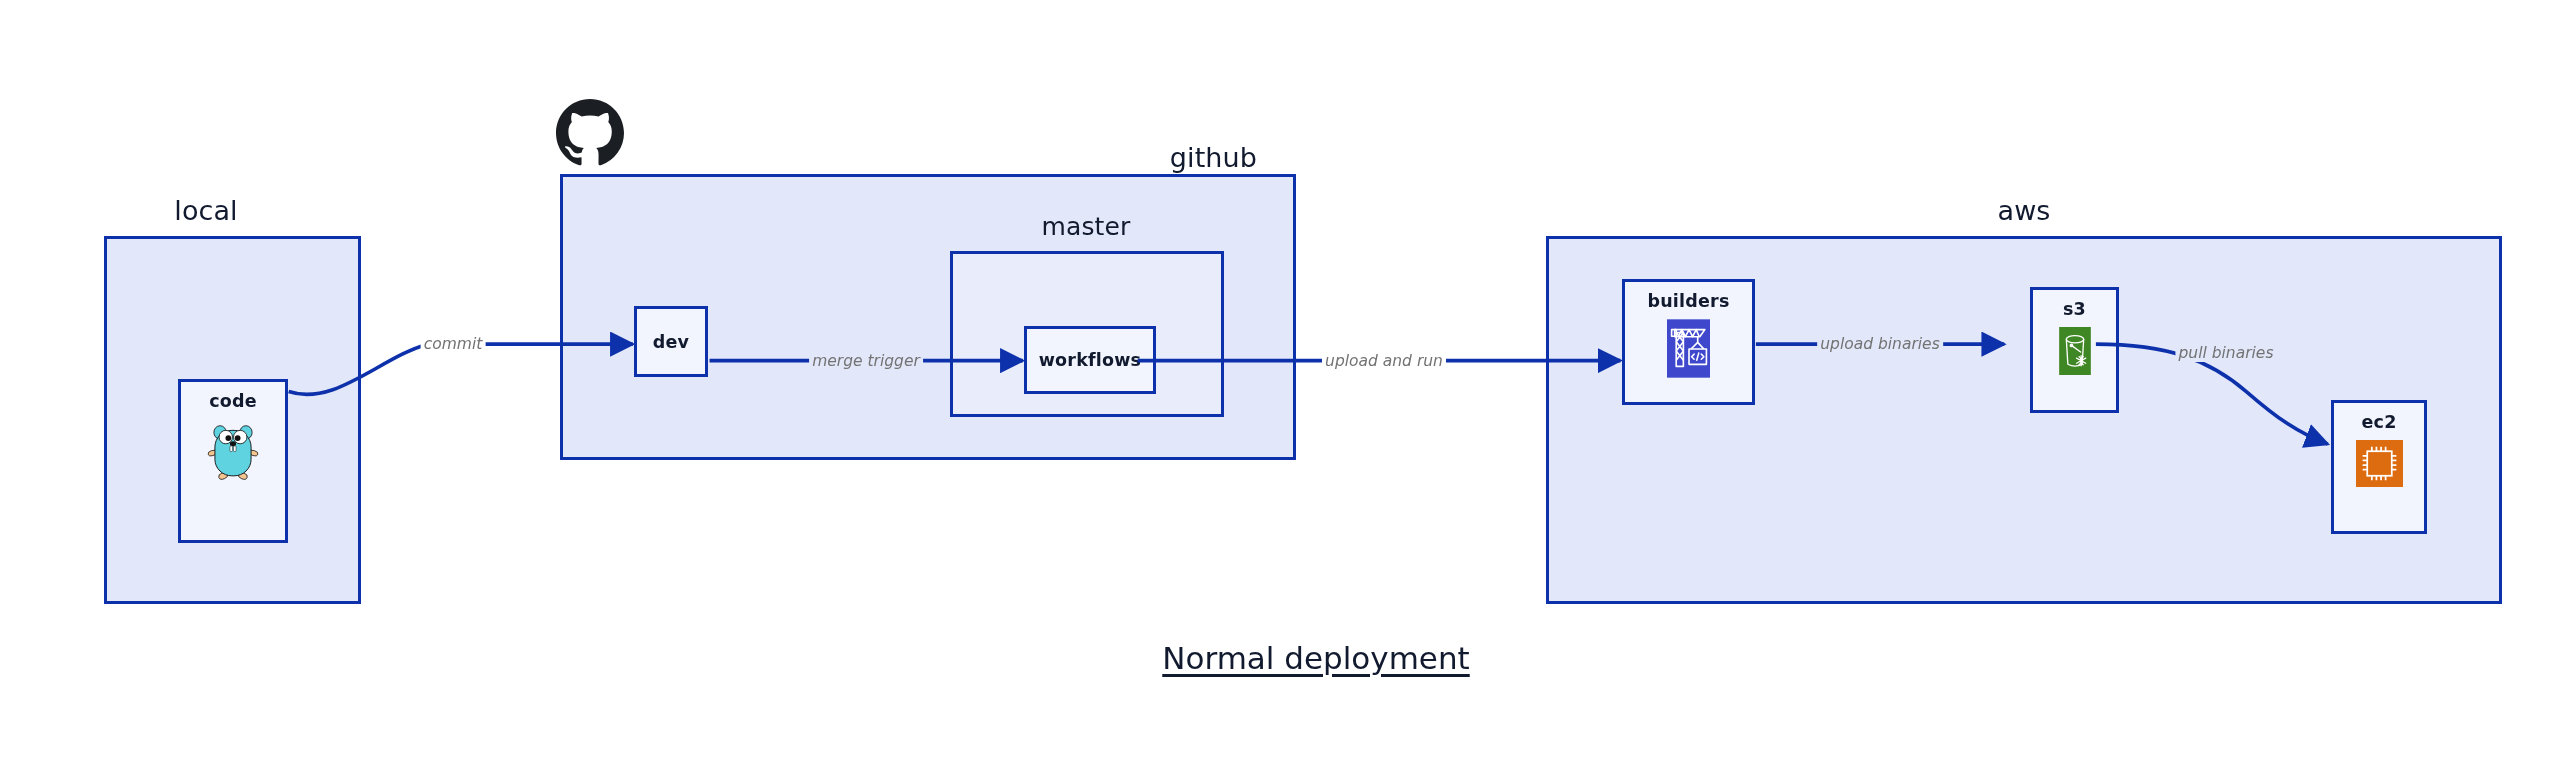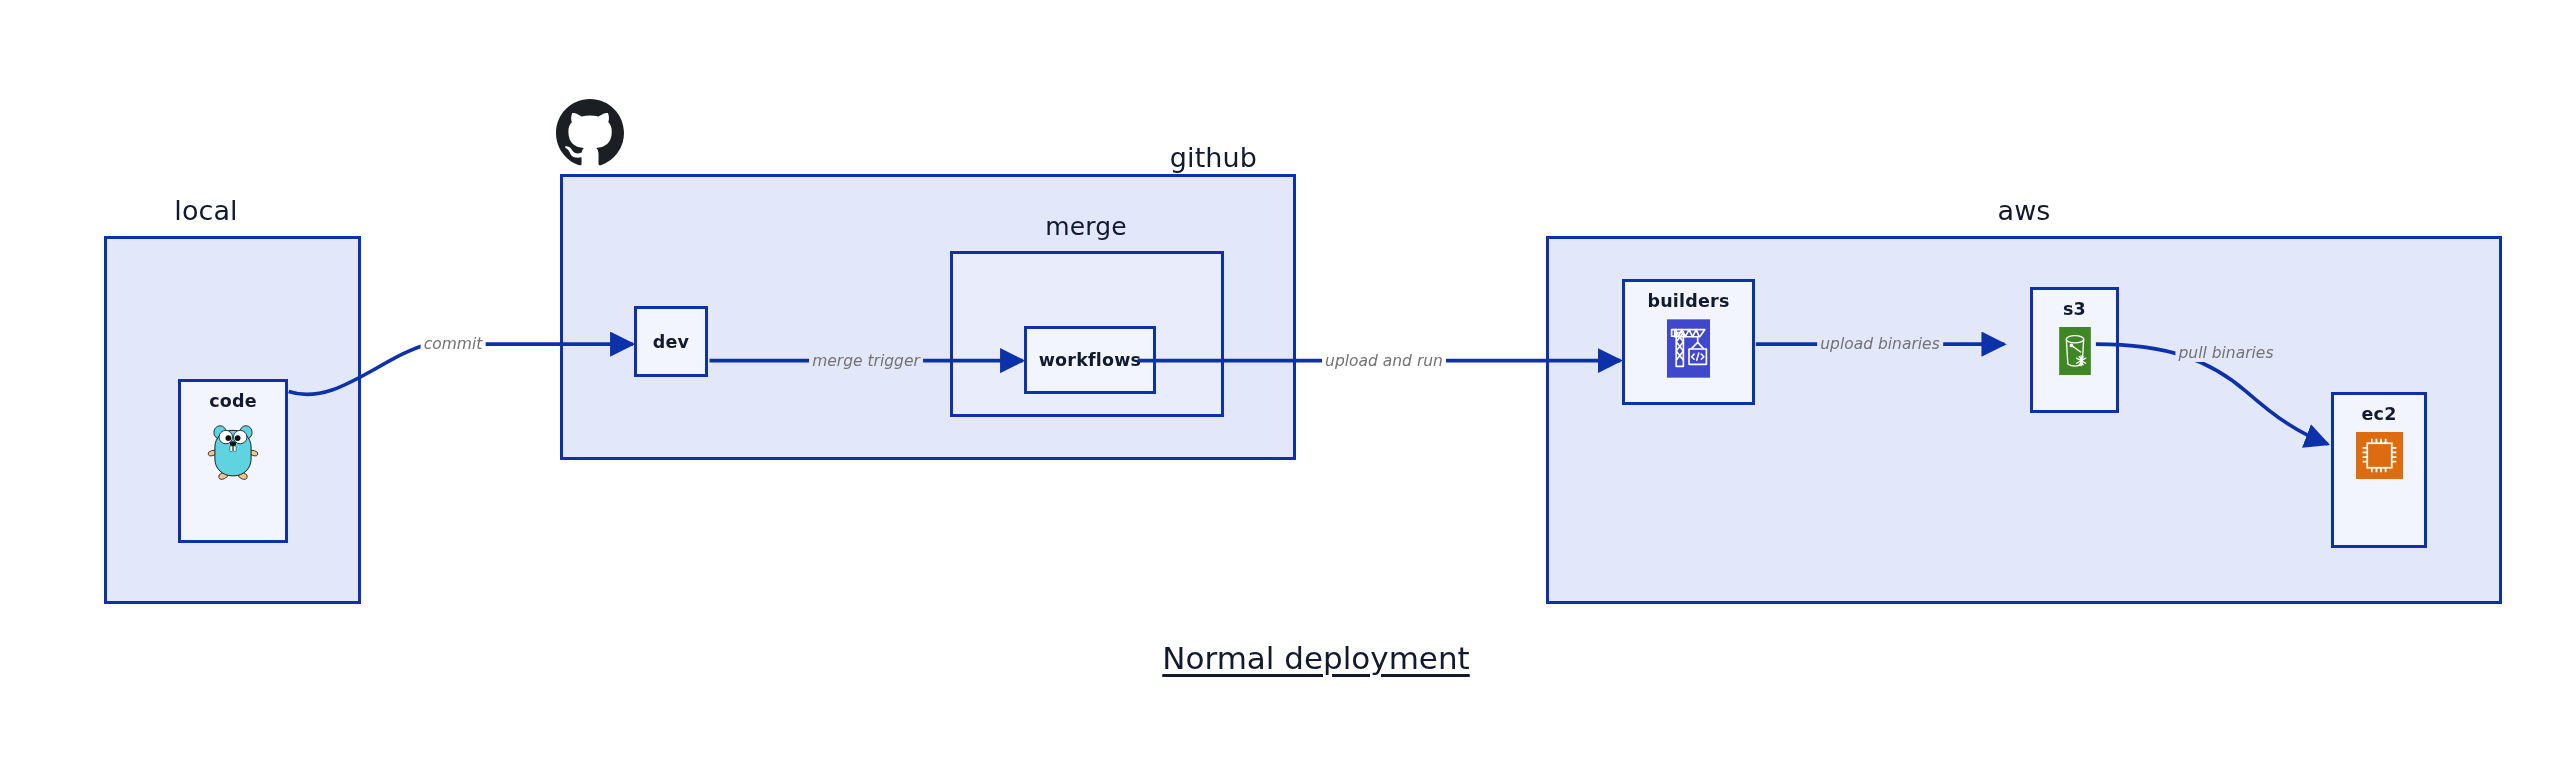--- a/index.html
+++ b/index.html
@@ -123,21 +123,21 @@
         <ellipse cx="52" cy="48" rx="6" ry="5" fill="#111"></ellipse>
         <rect x="46" y="52" width="5" height="11" rx="2.2" fill="#fff" stroke="#111" stroke-width="1"></rect>
         <rect x="53" y="52" width="5" height="11" rx="2.2" fill="#fff" stroke="#111" stroke-width="1"></rect>
       </svg>
     </div>
   </div>
 
   <div class="group-label" style="left:1257px; top:142px; transform:translateX(-100%);">github</div>
   <div class="group" id="grp-github" style="left:560px; top:174px; width:736px; height:286px;"></div>
 
-  <div class="group-label" style="left:1086px; top:212px; transform:translateX(-50%); font-size:25px;">merge</div>
+  <div class="group-label" style="left:1086px; top:212px; transform:translateX(-50%); font-size:25px;">master</div>
   <div class="group nested" id="grp-master" style="left:950px; top:251px; width:274px; height:166px;"></div>
 
   <div class="node" id="node-dev" style="left:634px; top:306px; width:74px; height:71px; justify-content:center;">
     <div class="node-label" style="margin-top:0;">dev</div>
   </div>
 
   <div class="node" id="node-workflows" style="left:1024px; top:326px; width:132px; height:68px; justify-content:center;">
     <div class="node-label" style="margin-top:0;">workflows</div>
   </div>
 
@@ -186,21 +186,21 @@
           <path d="M24 36 L42 49"></path>
           <circle cx="24" cy="36" r="2.4" fill="#ffffff"></circle>
 
           <path d="M43 56 L43 76 M34 61 L52 71 M52 61 L34 71"></path>
           <path d="M39 58 L43 62 L47 58 M39 74 L43 70 L47 74"></path>
         </g>
       </svg>
     </div>
   </div>
 
-  <div class="node" id="node-ec2" style="left:2331px; top:392px; width:96px; height:156px;">
+  <div class="node" id="node-ec2" style="left:2331px; top:400px; width:96px; height:134px;">
     <div class="node-label">ec2</div>
     <div class="node-icon">
       <svg width="47" height="47" viewBox="0 0 92 92" xmlns="http://www.w3.org/2000/svg">
         <rect x="0" y="0" width="92" height="92" fill="#dd6b10"></rect>
         <g stroke="#ffffff" stroke-width="3.4" fill="none">
           <rect x="22" y="22" width="48" height="48"></rect>
 
           <path d="M31 22 L31 13 M40 22 L40 13 M49 22 L49 13 M58 22 L58 13"></path>
 
           <path d="M31 70 L31 79 M40 70 L40 79 M49 70 L49 79 M58 70 L58 79"></path>

